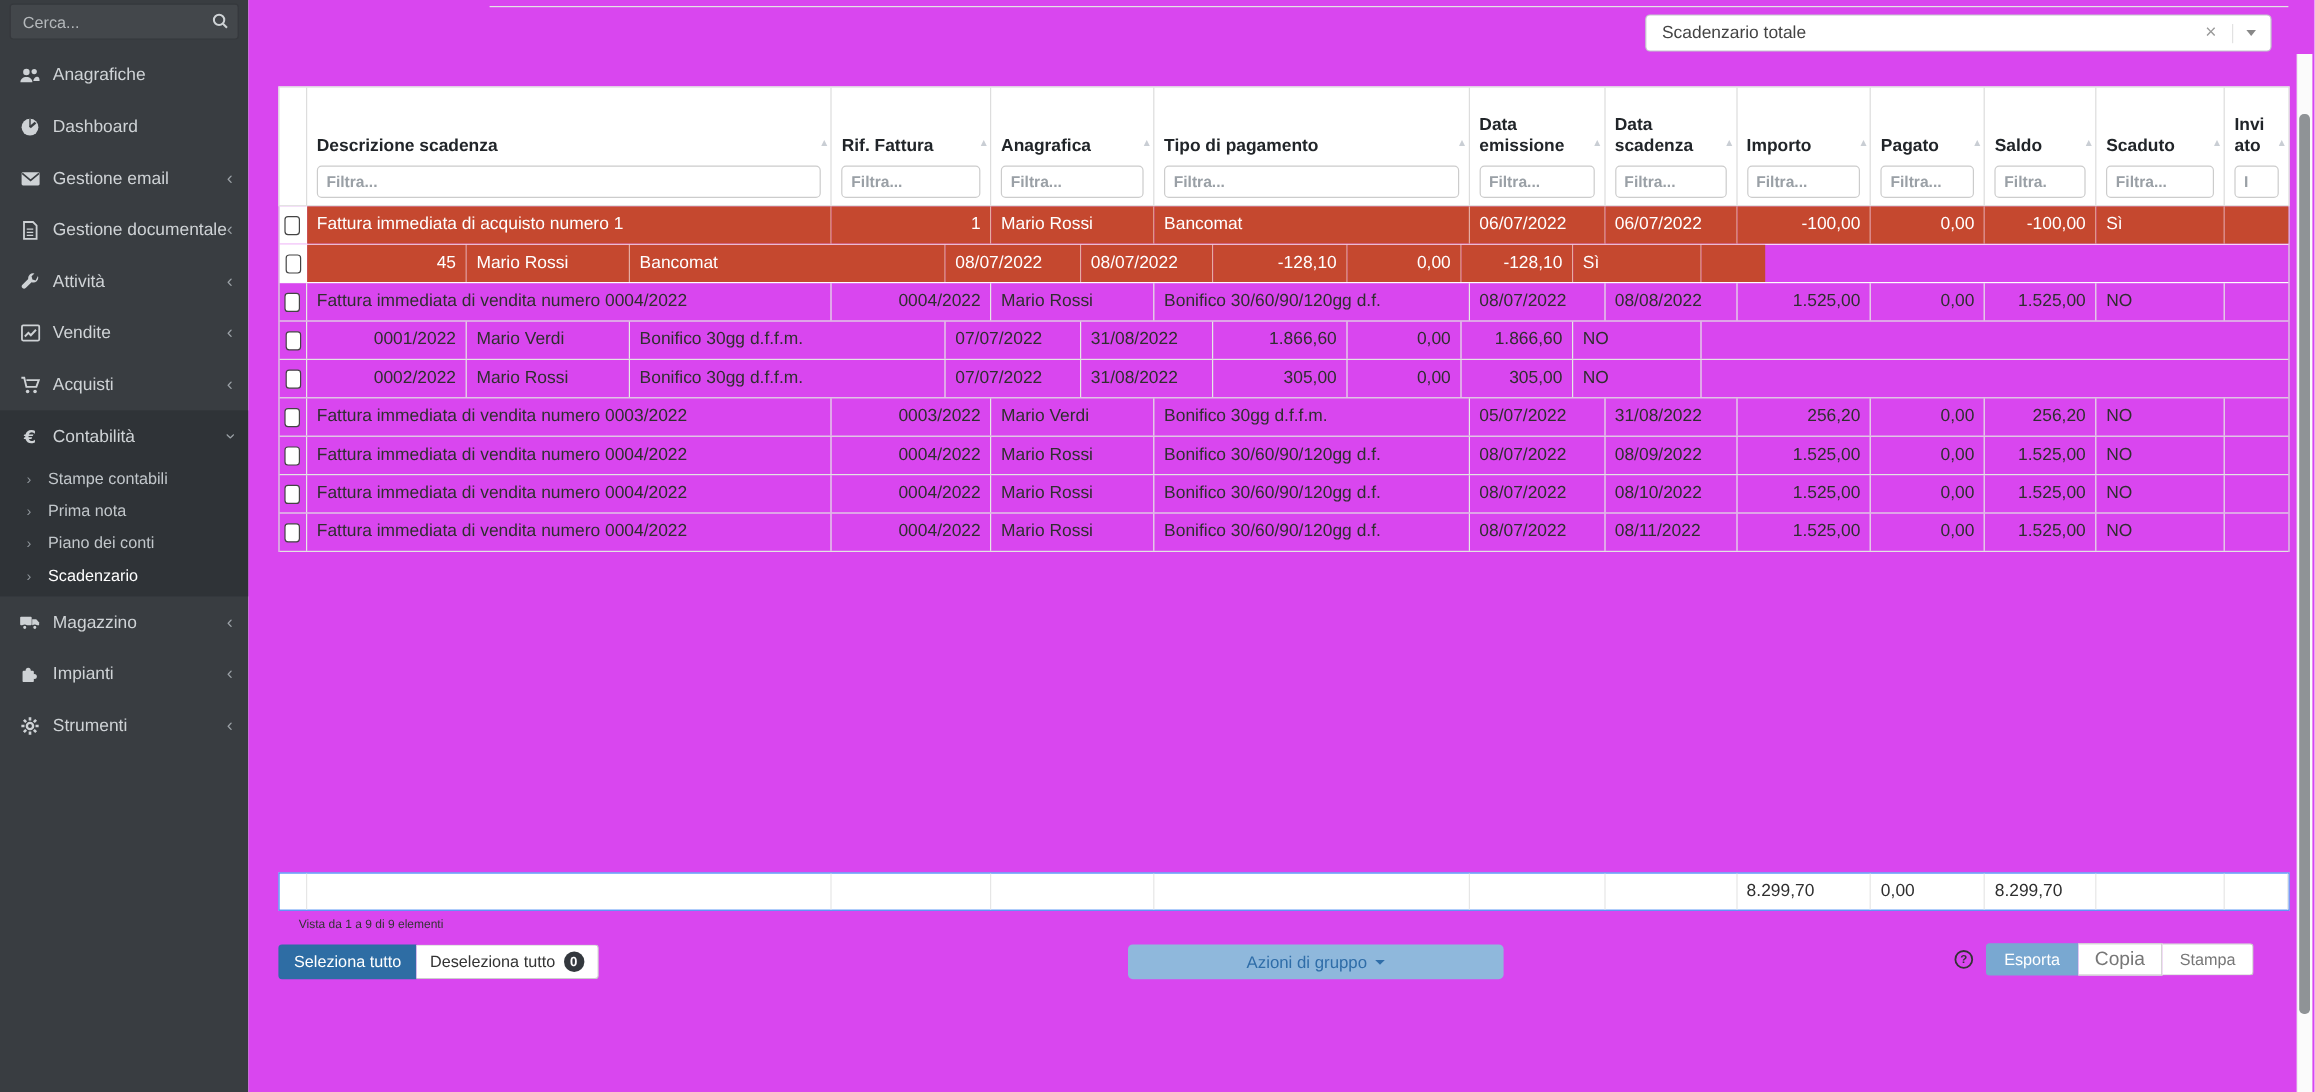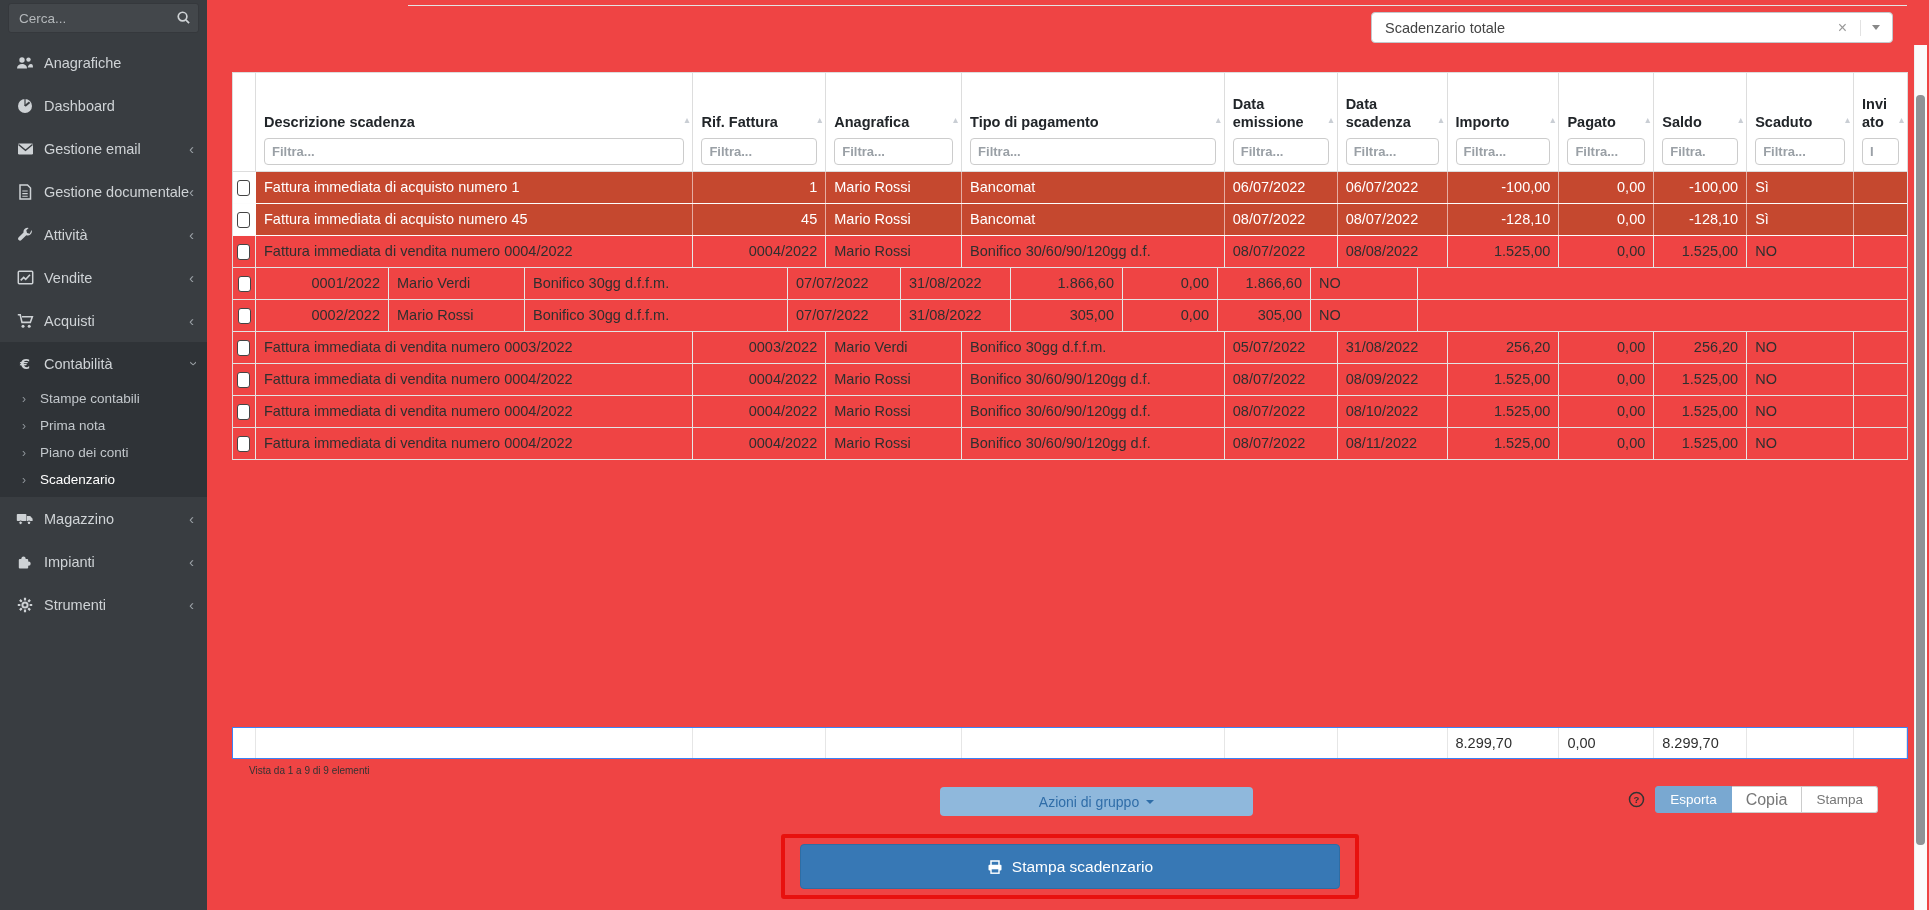--- a/index.html
+++ b/index.html
@@ -21,21 +21,21 @@
   .nav-item .lbl{white-space:nowrap}
   .chev{position:absolute;right:13px;color:#9ba1a6;font-size:15px;line-height:1}
   .chev.down{transform:rotate(-90deg)}
   .subgroup{background:#2f3337;padding-bottom:4px}
   .sub-item{height:27px;display:flex;align-items:center;padding-left:22px;color:#c2c7cb;
       font-size:13.5px;cursor:pointer}
   .sub-item .chev-r{width:18px;color:#8f959a;font-size:12px}
   .sub-item.active{color:#fff}
 
   
-  .main{position:absolute;left:207px;top:0;right:0;bottom:0;background:#ef4444}
+  .main{position:absolute;left:207px;top:0;right:0;bottom:0;background:#d946ef}
   .top-rule{position:absolute;left:201px;top:5px;width:1499px;height:1px;background:#e4e4e4}
 
   .view-select{position:absolute;right:36px;top:12px;width:522px;height:31px;background:#fff;
       border:1px solid #c3c8cc;border-radius:4px;box-sizing:border-box;display:flex;
       align-items:center;padding:0 12px 0 13px;cursor:pointer}
   .vs-text{flex:1;font-size:14.5px;color:#444}
   .vs-clear{color:#999;font-size:16px;margin-right:13px;line-height:1}
   .vs-divider{width:1px;height:16px;background:#e2e2e2;margin-right:11px}
   .vs-caret{width:0;height:0;border-left:4px solid transparent;border-right:4px solid transparent;
       border-top:5px solid #888}
@@ -341,21 +341,20 @@
             <div class="td right" style="width: 112px;">-100,00</div>
             <div class="td right" style="width: 95px;">0,00</div>
             <div class="td right" style="width: 93px;">-100,00</div>
             <div class="td" style="width: 107px;">Sì</div>
             <div class="td" style="width: 53px;"></div>
           </div>
           <div class="tr overdue">
             <div class="td c-select" style="width: 23px;">
               <span class="cb"></span>
             </div>
-            <div class="td" style="width: 438px;">Fattura immediata di acquisto numero 45</div>
             <div class="td right" style="width: 133px;">45</div>
             <div class="td" style="width: 136px;">Mario Rossi</div>
             <div class="td" style="width: 263px;">Bancomat</div>
             <div class="td" style="width: 113px;">08/07/2022</div>
             <div class="td" style="width: 110px;">08/07/2022</div>
             <div class="td right" style="width: 112px;">-128,10</div>
             <div class="td right" style="width: 95px;">0,00</div>
             <div class="td right" style="width: 93px;">-128,10</div>
             <div class="td" style="width: 107px;">Sì</div>
             <div class="td" style="width: 53px;"></div>
@@ -483,49 +482,44 @@
           <div class="td" style="width: 112px;">8.299,70</div>
           <div class="td" style="width: 95px;">0,00</div>
           <div class="td" style="width: 93px;">8.299,70</div>
           <div class="td" style="width: 107px;"></div>
           <div class="td" style="width: 53px;"></div>
         </div>
     </div>
 
     <div class="info">Vista da 1 a 9 di 9 elementi</div>
 
+    <div class="btn-left">
+      <button class="btn-select-all">Seleziona tutto</button>
+      <button class="btn-deselect">
+        <span>Deseleziona tutto</span>
+        <span class="badge">0</span>
+      </button>
+    </div>
 
     <button class="btn-group-actions">
       <span>Azioni di gruppo</span>
       <span class="caret-dn"></span>
     </button>
 
     <div class="btn-right">
       <span class="help">
         <svg width="17" height="17" viewBox="0 0 16 16">
             <circle cx="8" cy="8" r="6.6" fill="none" stroke="currentColor" stroke-width="1.4"></circle>
             <text x="8" y="11.2" text-anchor="middle" font-size="9" font-weight="bold" fill="currentColor" font-family="Liberation Sans, sans-serif">?</text>
           </svg>
       </span>
       <div class="exp-group">
         <button class="btn-exporta">Esporta</button>
         <button class="btn-copia">Copia</button>
         <button class="btn-stampa">Stampa</button>
       </div>
     </div>
 
-    <div class="annotation">
-      <button class="btn-print-schedule">
-        <span style="display:flex">
-          <svg width="16" height="16" viewBox="0 0 16 16">
-              <path d="M4 6V2h8v4" fill="none" stroke="#fff" stroke-width="1.5"></path>
-              <rect x="1.5" y="5.8" width="13" height="5.6" rx="1" fill="#fff"></rect>
-              <rect x="4" y="9.6" width="8" height="4.6" fill="#3778b5" stroke="#fff" stroke-width="1.4"></rect>
-            </svg>
-        </span>
-        <span>Stampa scadenzario</span>
-      </button>
-    </div>
 
     <div class="scroll-track"></div>
     <div class="scroll-thumb"></div>
   </main>
 </div>
 
 </body></html>

